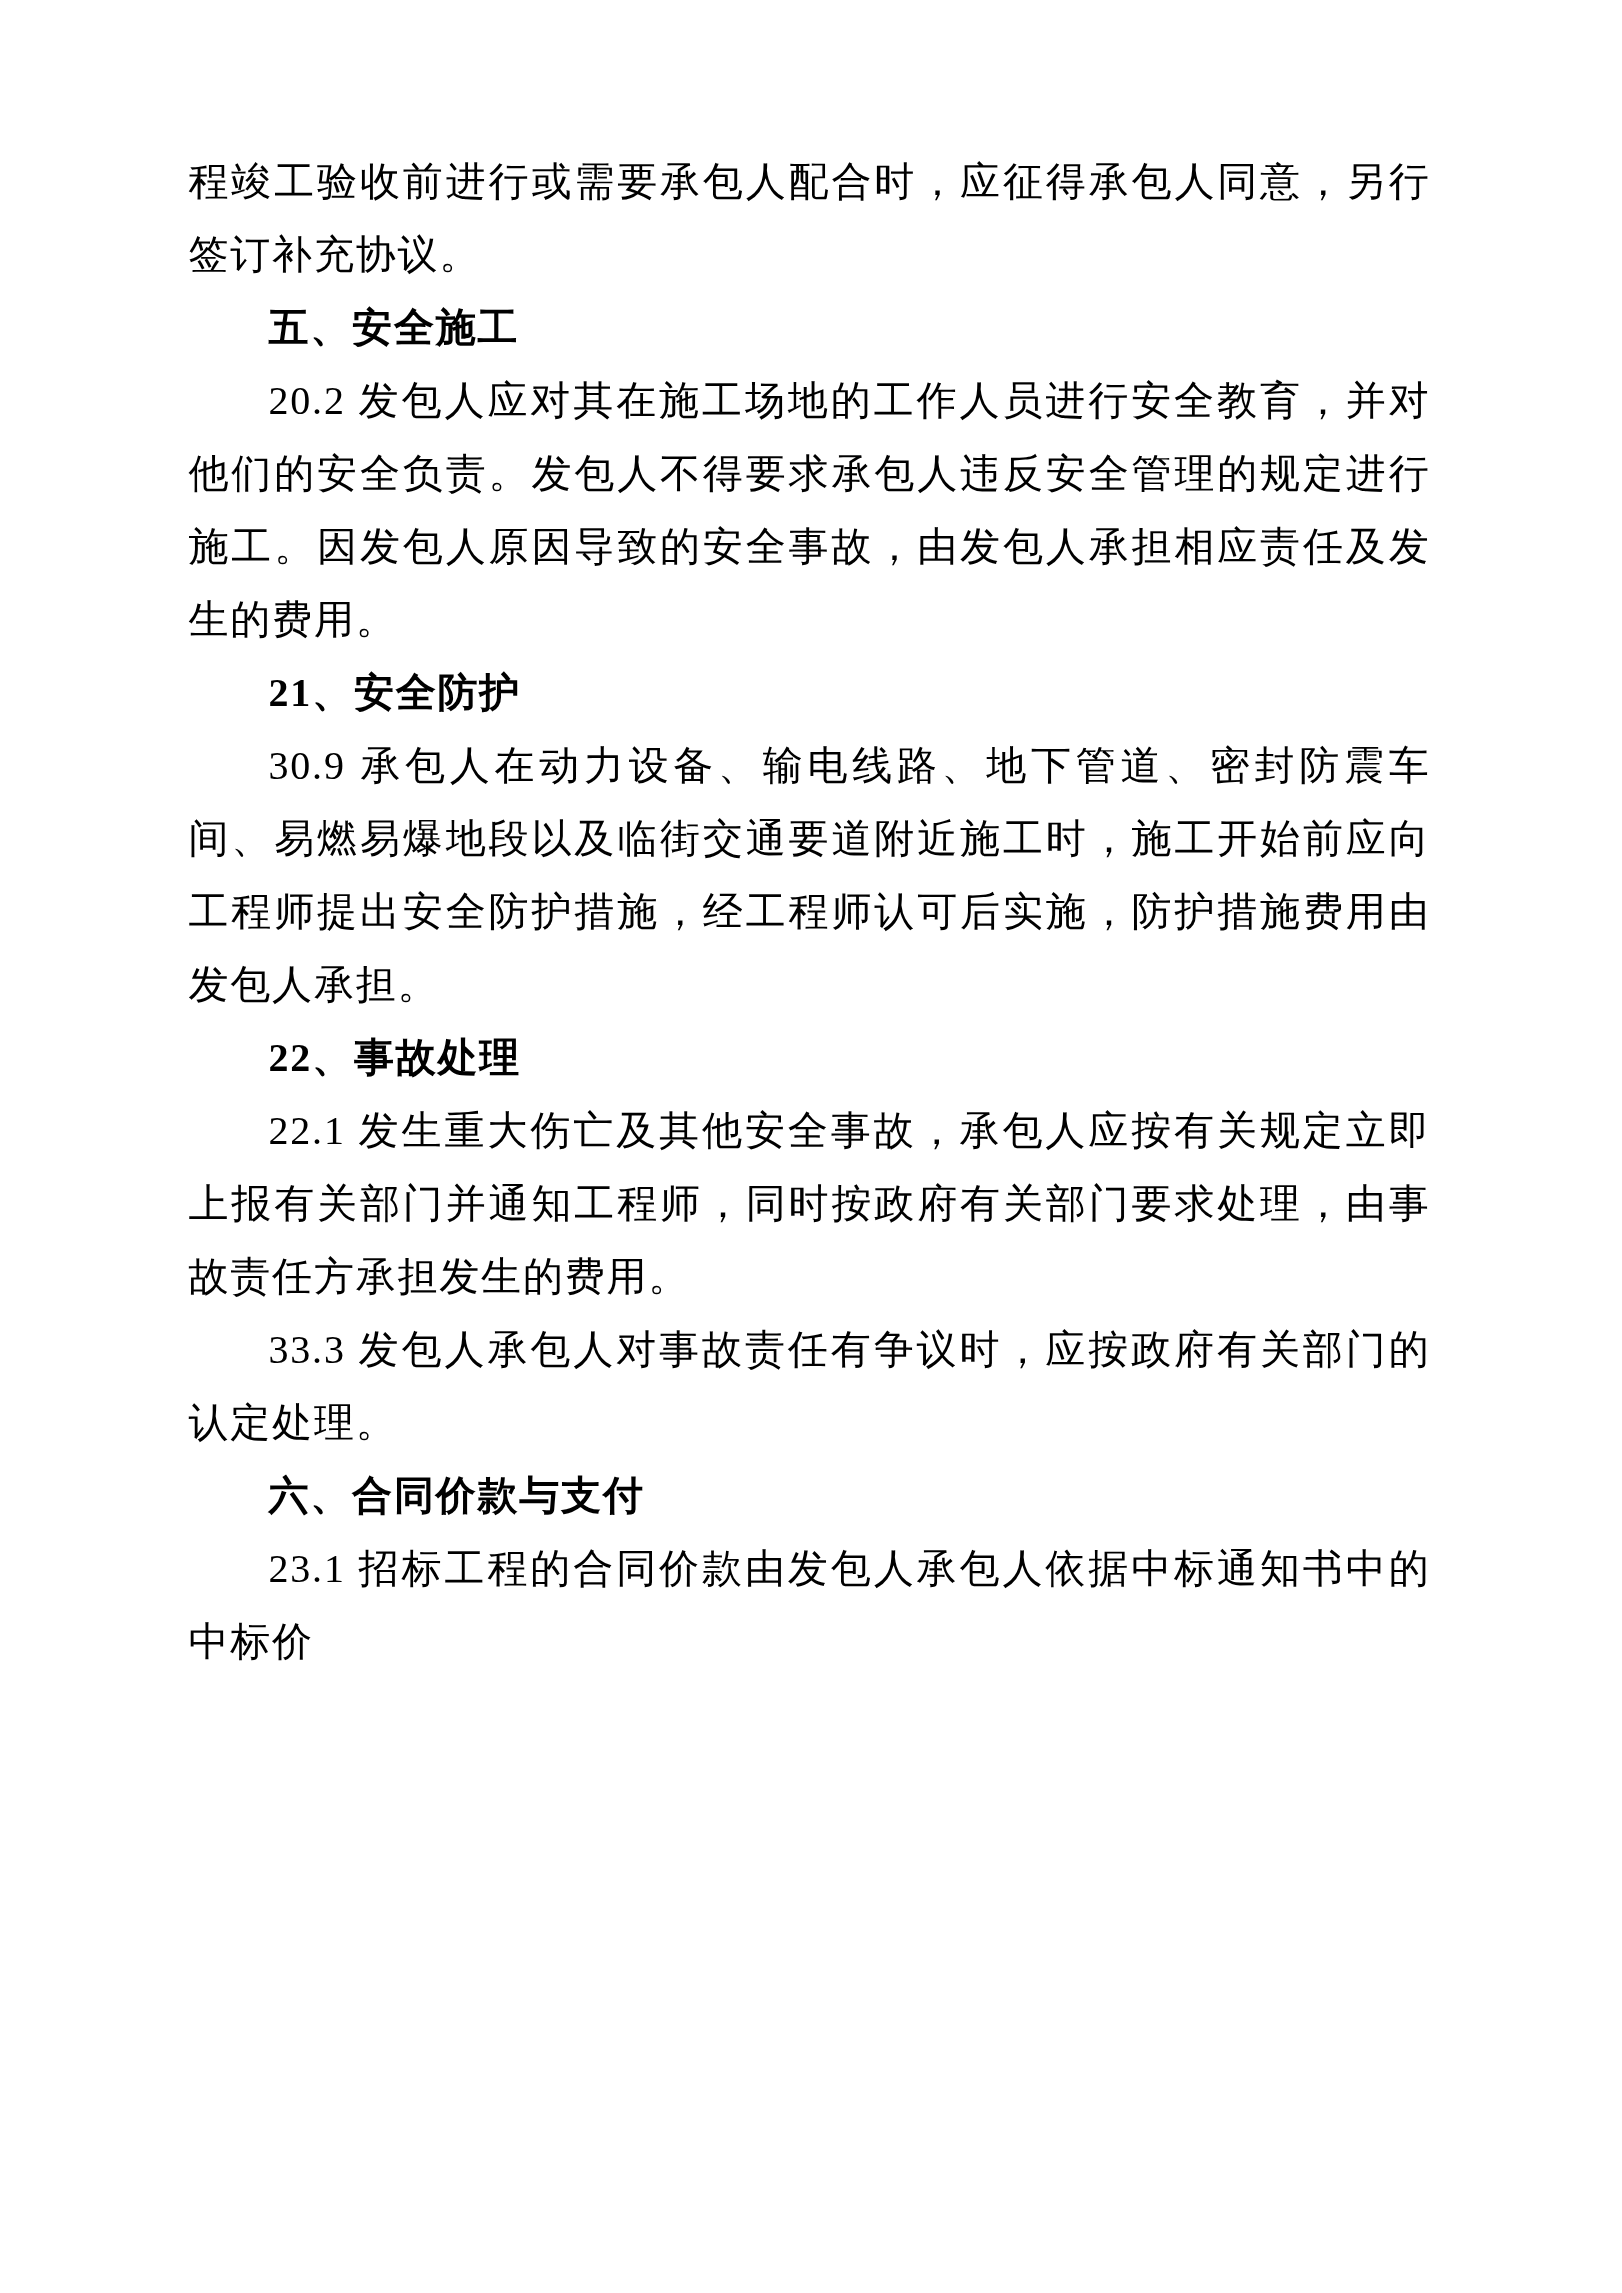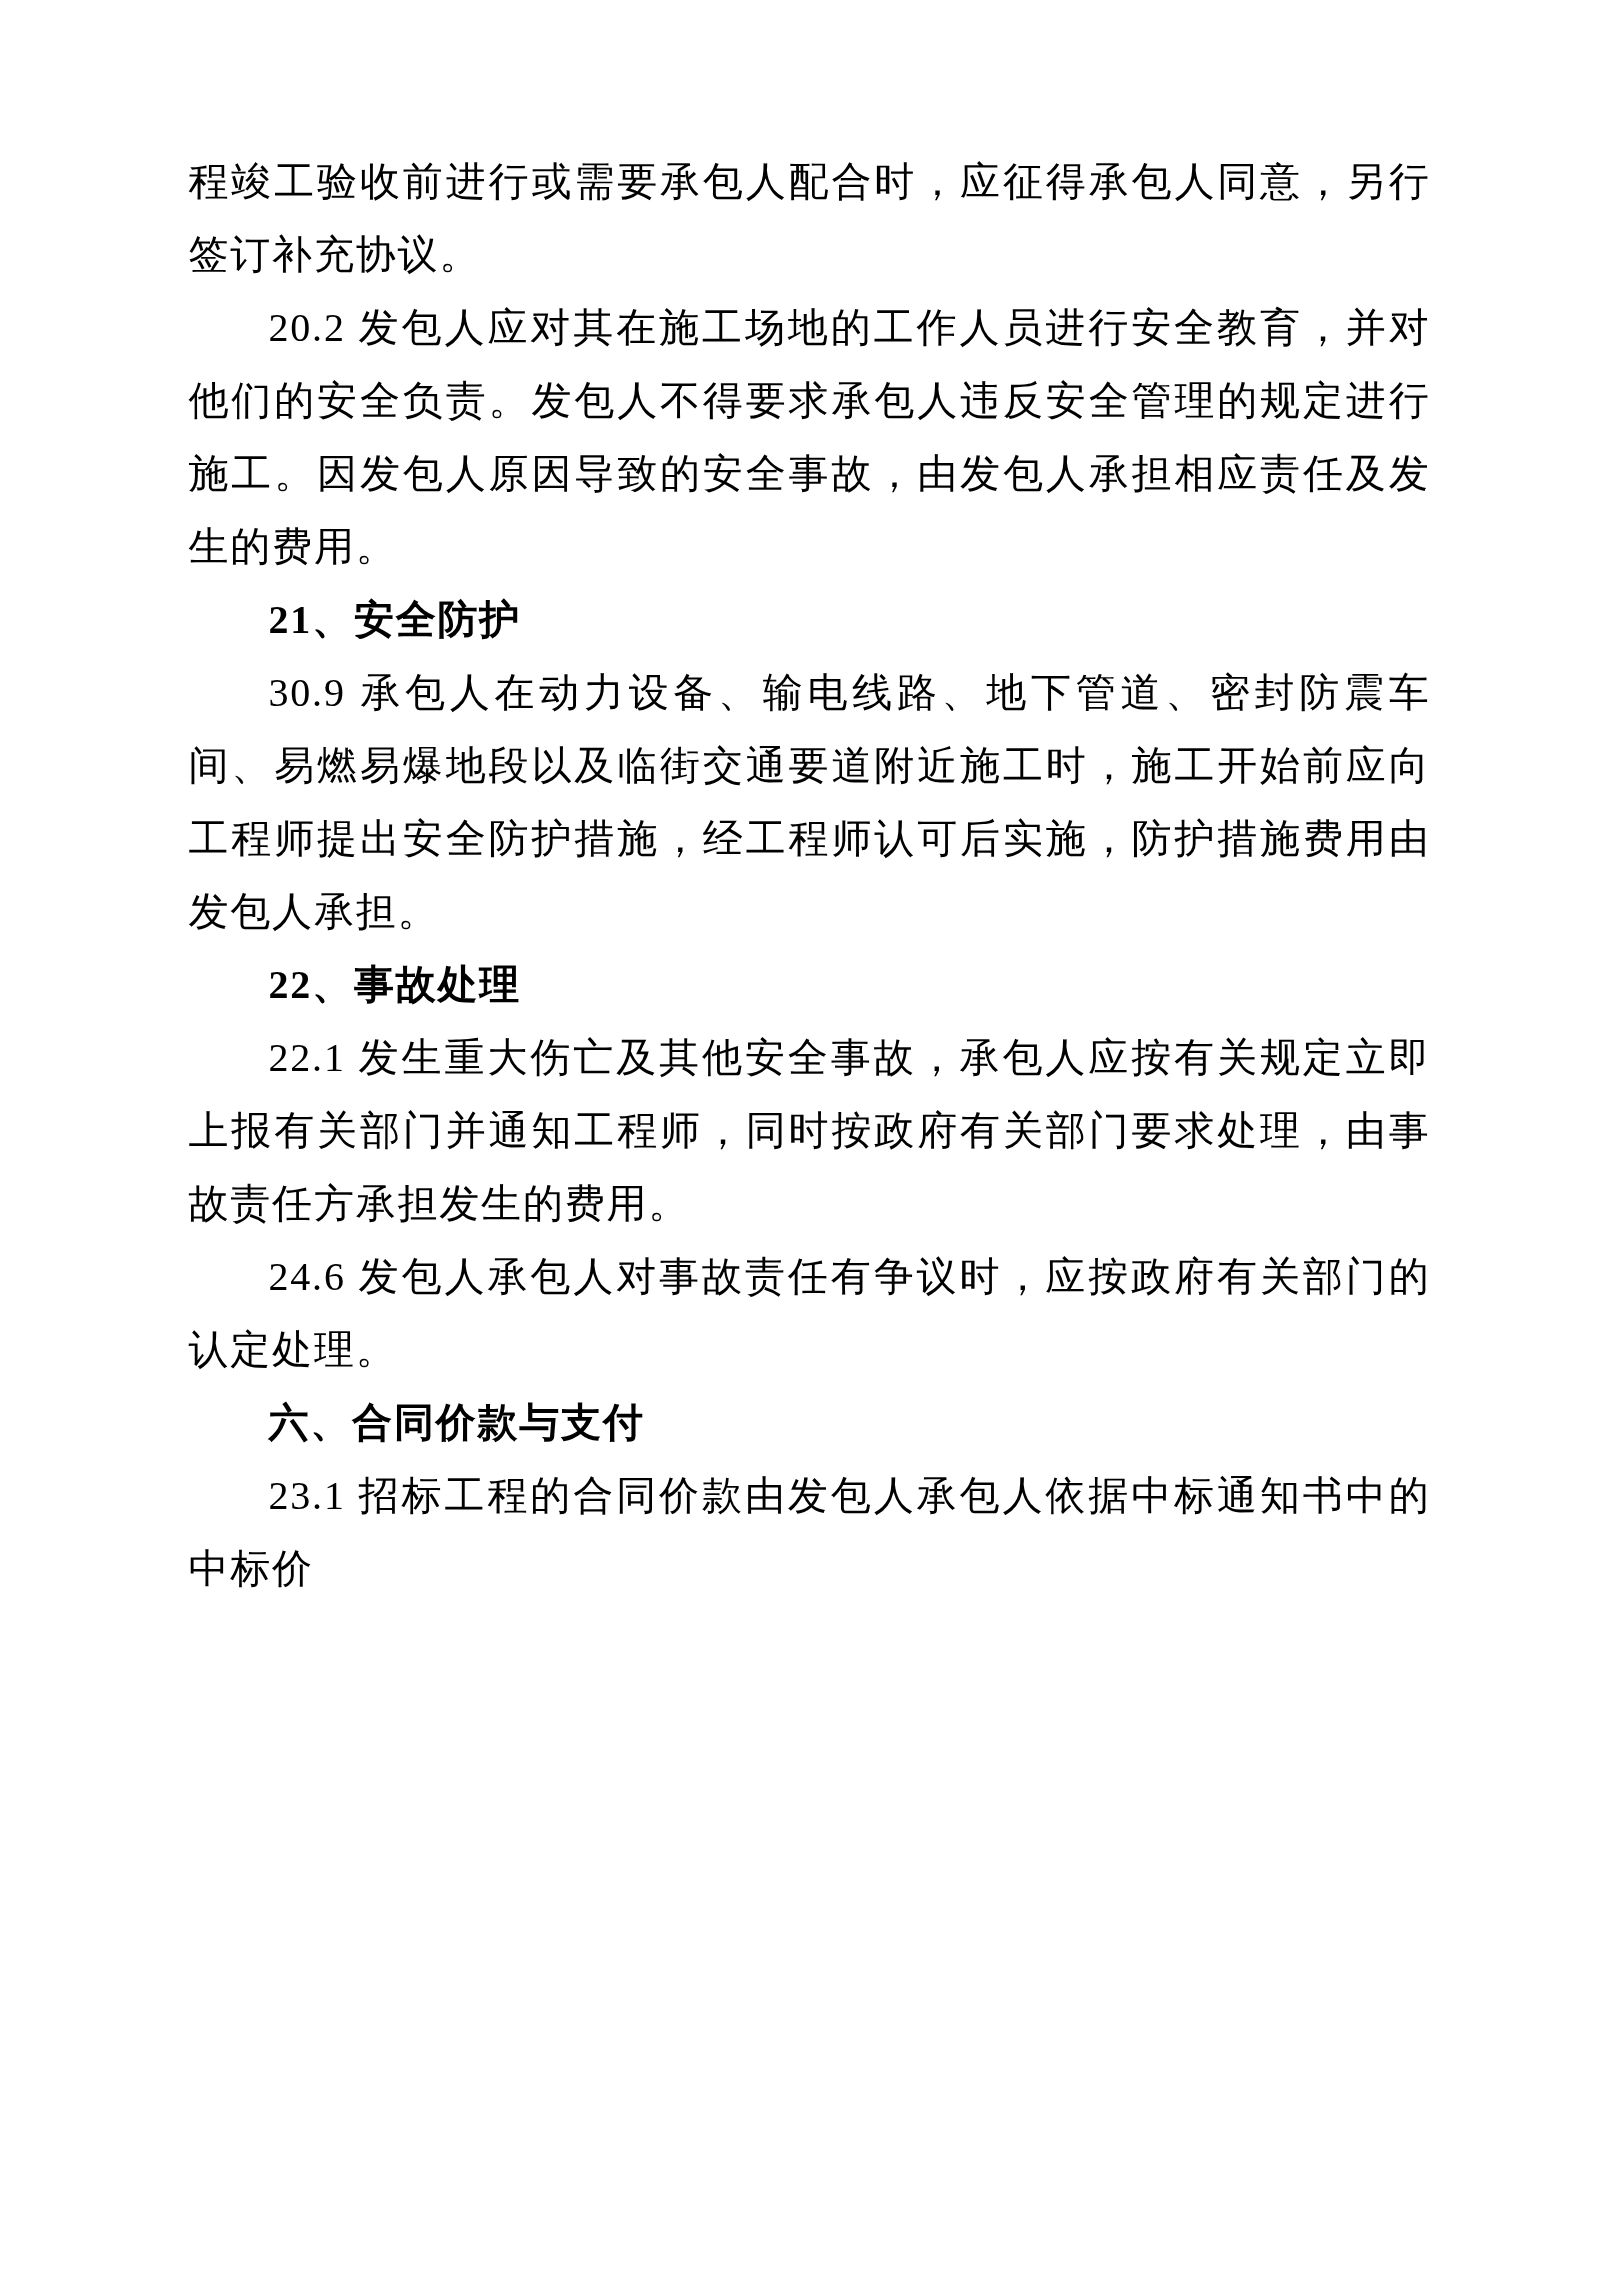--- a/index.html
+++ b/index.html
@@ -44,35 +44,36 @@
   }
 </style>
 </head>
 <body>
 
 <div class="page">
   <div class="doc-body">
 
     <p class="para-cont">程竣工验收前进行或需要承包人配合时，应征得承包人同意，另行签订补充协议。</p>
 
+    <p class="heading">五、安全施工</p>
 
 
 
     <p class="para">20.2 发包人应对其在施工场地的工作人员进行安全教育，并对他们的安全负责。发包人不得要求承包人违反安全管理的规定进行施工。因发包人原因导致的安全事故，由发包人承担相应责任及发生的费用。</p>
 
     <p class="heading">21、安全防护</p>
 
     <p class="para">30.9 承包人在动力设备、输电线路、地下管道、密封防震车间、易燃易爆地段以及临街交通要道附近施工时，施工开始前应向工程师提出安全防护措施，经工程师认可后实施，防护措施费用由发包人承担。</p>
 
 
     <p class="heading">22、事故处理</p>
 
     <p class="para">22.1 发生重大伤亡及其他安全事故，承包人应按有关规定立即上报有关部门并通知工程师，同时按政府有关部门要求处理，由事故责任方承担发生的费用。</p>
 
-    <p class="para">24.6 发包人承包人对事故责任有争议时，应按政府有关部门的认定处理。</p>
+    <p class="para">33.3 发包人承包人对事故责任有争议时，应按政府有关部门的认定处理。</p>
 
     <p class="heading">六、合同价款与支付</p>
 
 
     <p class="para">23.1 招标工程的合同价款由发包人承包人依据中标通知书中的中标价</p>
 
   </div>
 </div>
 
 

